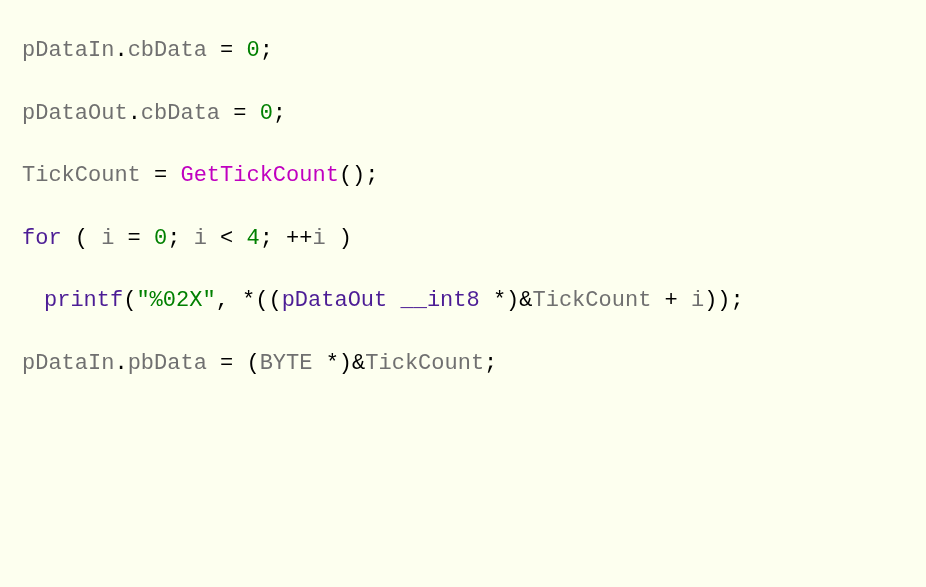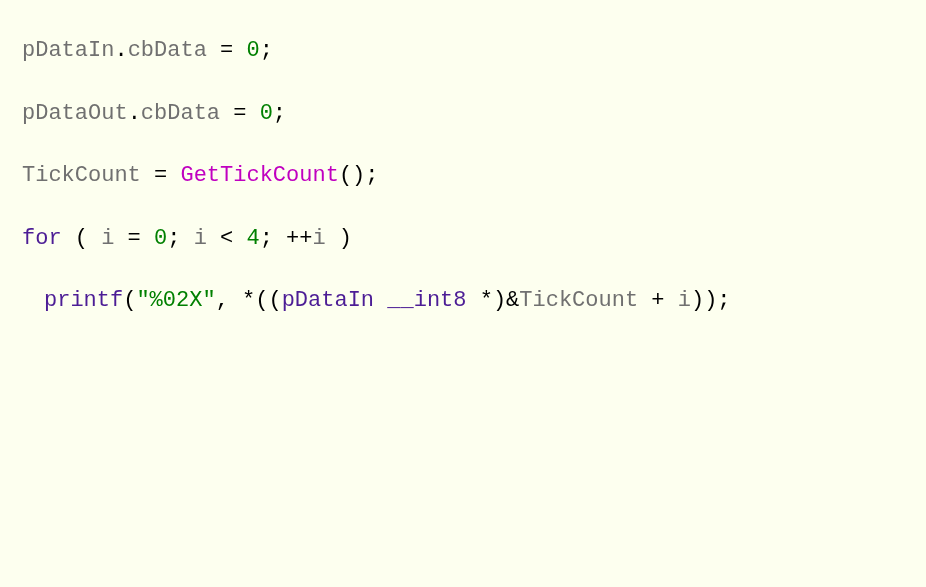--- a/index.html
+++ b/index.html
@@ -29,21 +29,22 @@
   .t-kw    { color: #4c1d95; }
 </style>
 </head>
 <body>
 
 <div class="code">
 <span class="line ind0"><span class="t-gray">pDataIn</span><span class="t-black">.</span><span class="t-gray">cbData</span><span class="t-black"> = </span><span class="t-num">0</span><span class="t-black">;</span></span>
 <span class="line ind0"><span class="t-gray">pDataOut</span><span class="t-black">.</span><span class="t-gray">cbData</span><span class="t-black"> = </span><span class="t-num">0</span><span class="t-black">;</span></span>
 <span class="line ind0"><span class="t-gray">TickCount</span><span class="t-black"> = </span><span class="t-fn">GetTickCount</span><span class="t-black">();</span></span>
 <span class="line ind0"><span class="t-kw">for</span><span class="t-black"> ( </span><span class="t-gray">i</span><span class="t-black"> = </span><span class="t-num">0</span><span class="t-black">; </span><span class="t-gray">i</span><span class="t-black"> &lt; </span><span class="t-num">4</span><span class="t-black">; ++</span><span class="t-gray">i</span><span class="t-black"> )</span></span>
-<span class="line ind1"><span class="t-kw">printf</span><span class="t-black">(</span><span class="t-str">"%02X"</span><span class="t-black">, *((</span><span class="t-kw">pDataIn __int8</span><span class="t-black"> *)&amp;</span><span class="t-gray">TickCount</span><span class="t-black"> + </span><span class="t-gray">i</span><span class="t-black">));</span></span>
+<span class="line ind1"><span class="t-kw">printf</span><span class="t-black">(</span><span class="t-str">"%02X"</span><span class="t-black">, *((</span><span class="t-kw">pDataOut __int8</span><span class="t-black"> *)&amp;</span><span class="t-gray">TickCount</span><span class="t-black"> + </span><span class="t-gray">i</span><span class="t-black">));</span></span>
+<span class="line ind0"><span class="t-gray">pDataIn</span><span class="t-black">.</span><span class="t-gray">pbData</span><span class="t-black"> = (</span><span class="t-gray">BYTE</span><span class="t-black"> *)&amp;</span><span class="t-gray">TickCount</span><span class="t-black">;</span></span>
 
 
 
 
 
 
 
 
 
 </div>

